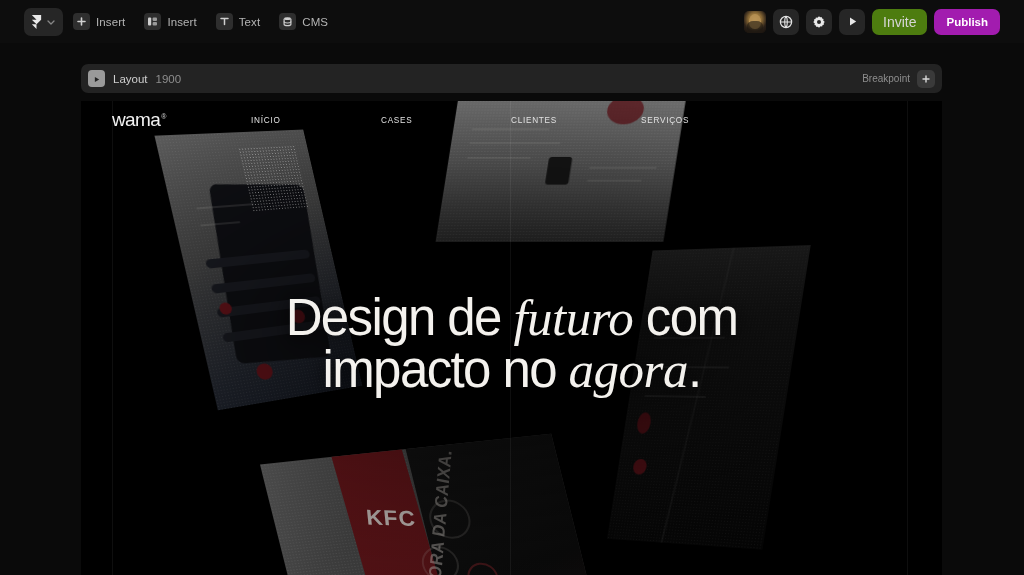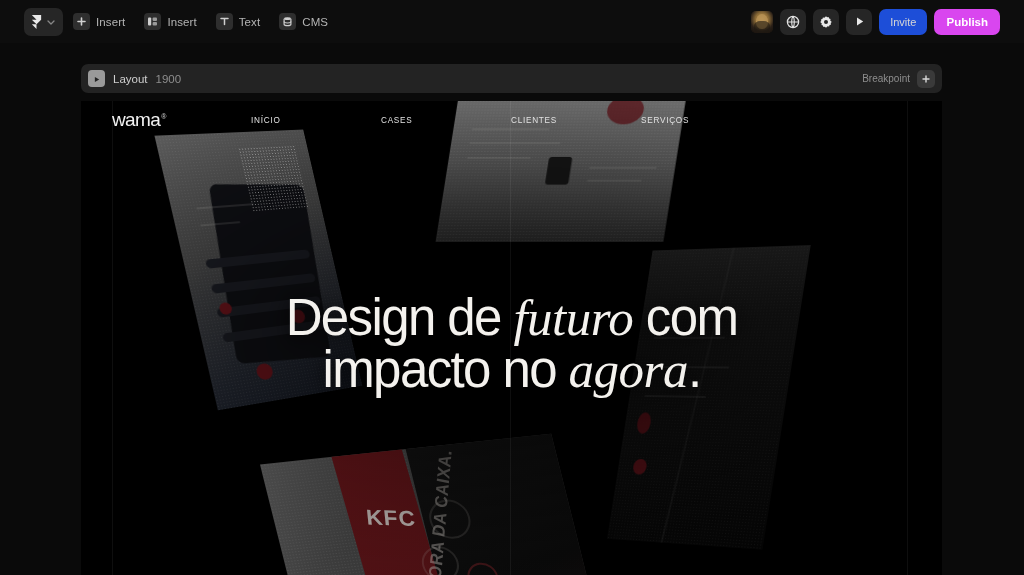--- a/index.html
+++ b/index.html
@@ -63,27 +63,27 @@
   .icon-btn {
     width: 26px; height: 26px; border-radius: 7px;
     background: #262626;
     display: flex; align-items: center; justify-content: center;
     cursor: pointer; flex: none;
   }
   .icon-btn svg { display: block; }
 
   .ghost-btn {
     height: 26px; padding: 0 11px;
-    border-radius: 7px; background: #1d4ed8;
+    border-radius: 7px; background: #4d7c0f;
     display: flex; align-items: center;
-    font-size: 11px; color: #d6d6d6; cursor: pointer;
+    font-size: 14px; color: #d6d6d6; cursor: pointer;
   }
   .publish-btn {
     height: 26px; padding: 0 12px;
-    border-radius: 7px; background: #d946ef;
+    border-radius: 7px; background: #a21caf;
     display: flex; align-items: center;
     font-size: 11.5px; color: #ffffff; font-weight: 600; cursor: pointer;
   }
 
   
   .bp-bar {
     position: absolute; left: 81px; top: 64px;
     width: 861px; height: 29px;
     background: #232323; border-radius: 7px;
     display: flex; align-items: center;

